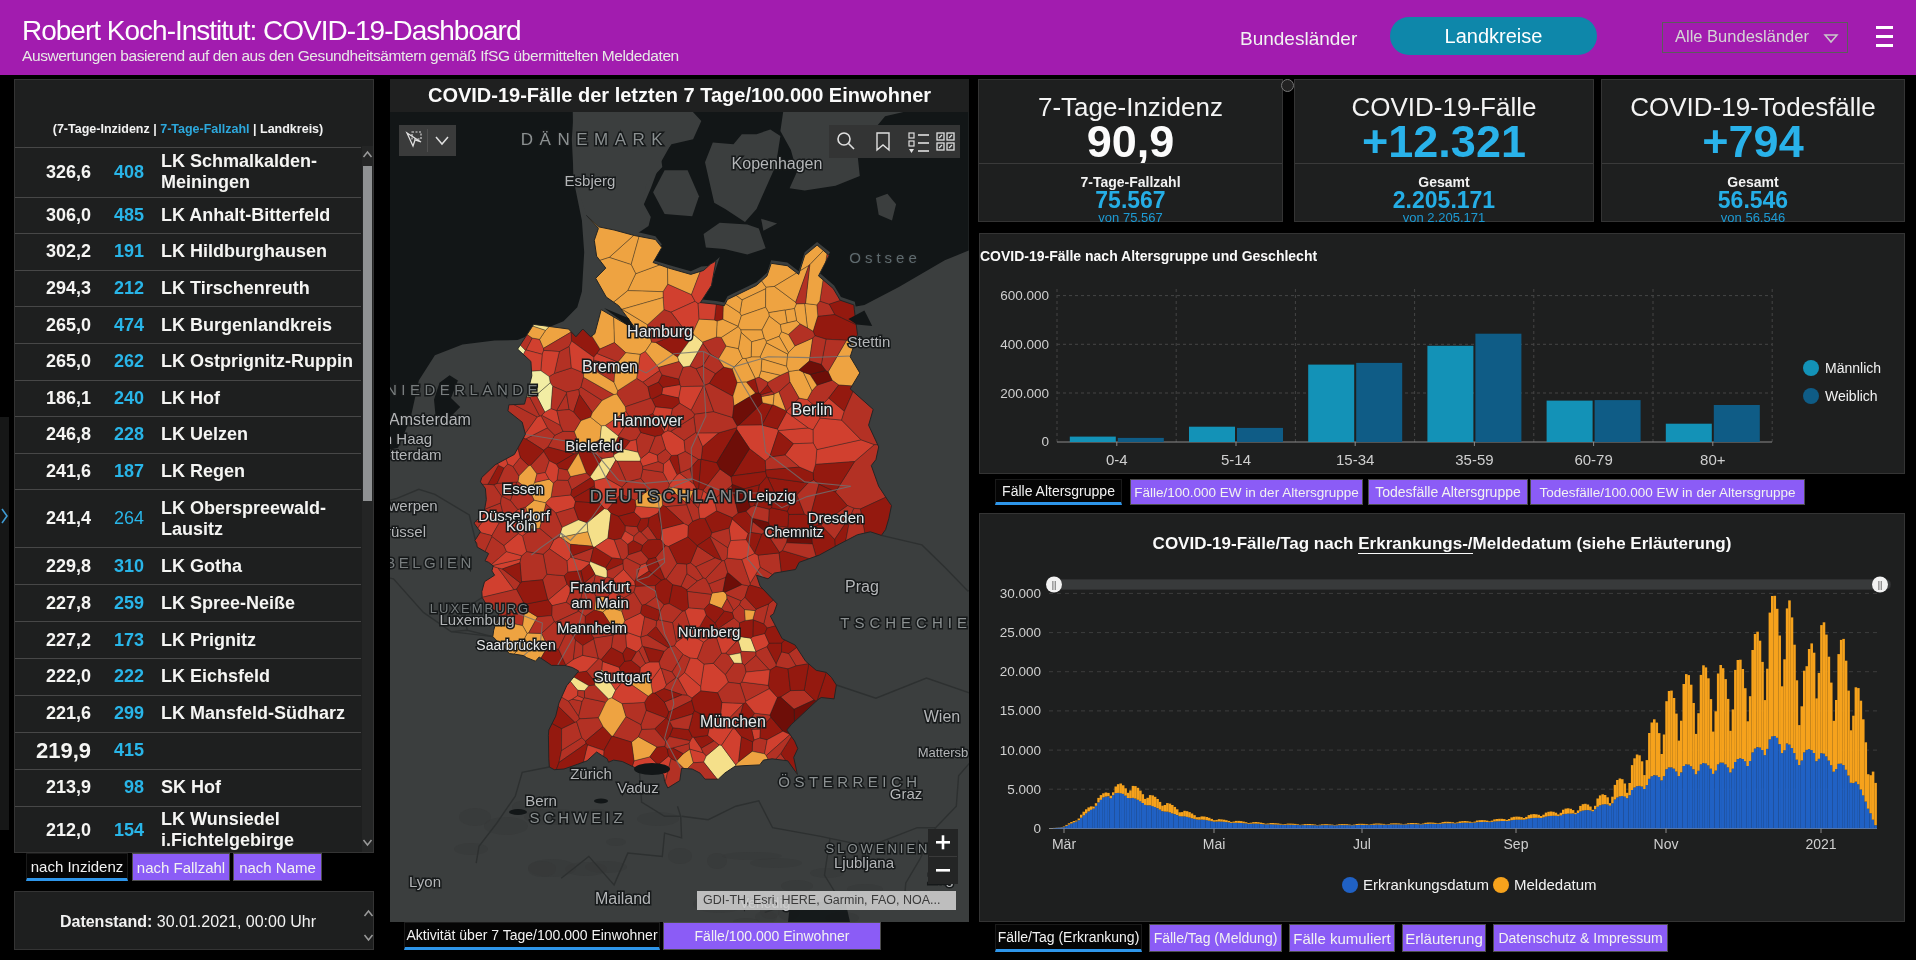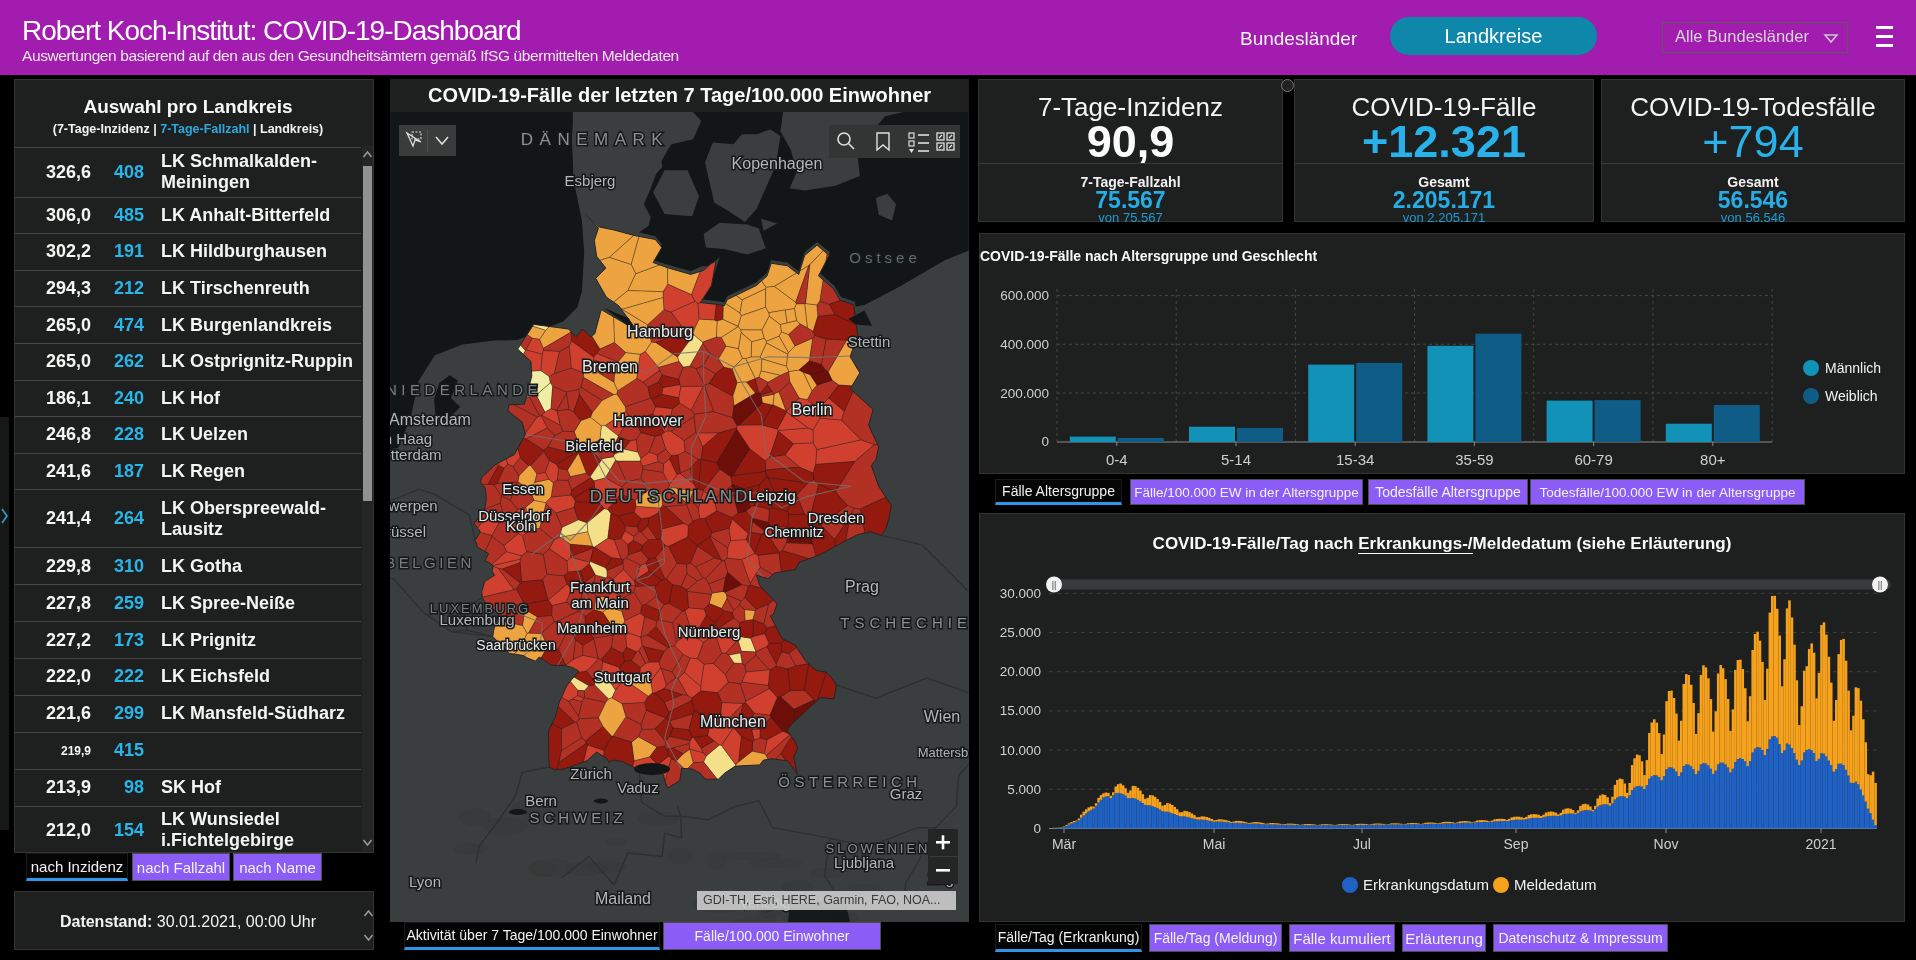--- a/index.html
+++ b/index.html
@@ -24,21 +24,20 @@
   <div class="abs" style="left:1876px;top:35px;width:17px;height:3px;background:#fff"></div>
   <div class="abs" style="left:1876px;top:44px;width:17px;height:3px;background:#fff"></div>
 </div>
 
 <div class="abs" style="left:0;top:417px;width:9px;height:413px;background:#161717"></div>
 <svg class="abs" style="left:0;top:507px" width="9" height="18">
     <path d="M2 2 L7 9 L2 16" fill="none" stroke="#3f9ad2" stroke-width="1.6"></path>
   </svg>
 
 <div class="panel" style="left:14px;top:79px;width:360px;height:774px;overflow:hidden">
-  <div class="abs" style="left:0;top:16px;width:346px;text-align:center;font-size:19px;font-weight:700;color:#f7f7f5">Auswahl pro Landkreis</div>
   <div class="abs" style="left:0;top:42px;width:346px;text-align:center;font-size:12.5px;font-weight:700;color:#f2f2f2">(7-Tage-Inzidenz | <span style="color:#2da8dc">7-Tage-Fallzahl</span> | Landkreis)</div>
   <div style="position:absolute;left:0;top:66.5px;width:346px;height:50.0px;border-top:1px solid #474747;">
 <div style="position:absolute;left:10px;top:0;width:66px;height:100%;display:flex;align-items:center;justify-content:flex-end;font-size:18px;font-weight:700;color:#f5f5f3">326,6</div>
 <div style="position:absolute;left:80px;top:0;width:49px;height:100%;display:flex;align-items:center;justify-content:flex-end;font-size:18px;font-weight:700;color:#29b5e8">408</div>
 <div style="position:absolute;left:146px;top:0;width:212px;height:100%;display:flex;align-items:center;font-size:18px;font-weight:700;color:#f5f5f3;line-height:21px">LK Schmalkalden-Meiningen</div>
 </div>
 <div style="position:absolute;left:0;top:116.5px;width:346px;height:36.6px;border-top:1px solid #474747;">
 <div style="position:absolute;left:10px;top:0;width:66px;height:100%;display:flex;align-items:center;justify-content:flex-end;font-size:18px;font-weight:700;color:#f5f5f3">306,0</div>
 <div style="position:absolute;left:80px;top:0;width:49px;height:100%;display:flex;align-items:center;justify-content:flex-end;font-size:18px;font-weight:700;color:#29b5e8">485</div>
 <div style="position:absolute;left:146px;top:0;width:212px;height:100%;display:flex;align-items:center;font-size:18px;font-weight:700;color:#f5f5f3;line-height:21px">LK Anhalt-Bitterfeld</div>
@@ -73,21 +72,21 @@
 <div style="position:absolute;left:80px;top:0;width:49px;height:100%;display:flex;align-items:center;justify-content:flex-end;font-size:18px;font-weight:700;color:#29b5e8">228</div>
 <div style="position:absolute;left:146px;top:0;width:212px;height:100%;display:flex;align-items:center;font-size:18px;font-weight:700;color:#f5f5f3;line-height:21px">LK Uelzen</div>
 </div>
 <div style="position:absolute;left:0;top:372.7px;width:346px;height:36.6px;border-top:1px solid #474747;">
 <div style="position:absolute;left:10px;top:0;width:66px;height:100%;display:flex;align-items:center;justify-content:flex-end;font-size:18px;font-weight:700;color:#f5f5f3">241,6</div>
 <div style="position:absolute;left:80px;top:0;width:49px;height:100%;display:flex;align-items:center;justify-content:flex-end;font-size:18px;font-weight:700;color:#29b5e8">187</div>
 <div style="position:absolute;left:146px;top:0;width:212px;height:100%;display:flex;align-items:center;font-size:18px;font-weight:700;color:#f5f5f3;line-height:21px">LK Regen</div>
 </div>
 <div style="position:absolute;left:0;top:409.3px;width:346px;height:58.0px;border-top:1px solid #474747;">
 <div style="position:absolute;left:10px;top:0;width:66px;height:100%;display:flex;align-items:center;justify-content:flex-end;font-size:18px;font-weight:700;color:#f5f5f3">241,4</div>
-<div style="position:absolute;left:80px;top:0;width:49px;height:100%;display:flex;align-items:center;justify-content:flex-end;font-size:18px;font-weight:700;color:#29b5e8">264</div>
+<div style="position:absolute;left:80px;top:0;width:49px;height:100%;display:flex;align-items:center;justify-content:flex-end;font-size:18px;font-weight:400;color:#29b5e8">264</div>
 <div style="position:absolute;left:146px;top:0;width:212px;height:100%;display:flex;align-items:center;font-size:18px;font-weight:700;color:#f5f5f3;line-height:21px">LK Oberspreewald-Lausitz</div>
 </div>
 <div style="position:absolute;left:0;top:467.3px;width:346px;height:36.9px;border-top:1px solid #474747;">
 <div style="position:absolute;left:10px;top:0;width:66px;height:100%;display:flex;align-items:center;justify-content:flex-end;font-size:18px;font-weight:700;color:#f5f5f3">229,8</div>
 <div style="position:absolute;left:80px;top:0;width:49px;height:100%;display:flex;align-items:center;justify-content:flex-end;font-size:18px;font-weight:700;color:#29b5e8">310</div>
 <div style="position:absolute;left:146px;top:0;width:212px;height:100%;display:flex;align-items:center;font-size:18px;font-weight:700;color:#f5f5f3;line-height:21px">LK Gotha</div>
 </div>
 <div style="position:absolute;left:0;top:504.2px;width:346px;height:36.9px;border-top:1px solid #474747;">
 <div style="position:absolute;left:10px;top:0;width:66px;height:100%;display:flex;align-items:center;justify-content:flex-end;font-size:18px;font-weight:700;color:#f5f5f3">227,8</div>
 <div style="position:absolute;left:80px;top:0;width:49px;height:100%;display:flex;align-items:center;justify-content:flex-end;font-size:18px;font-weight:700;color:#29b5e8">259</div>
@@ -102,21 +101,21 @@
 <div style="position:absolute;left:10px;top:0;width:66px;height:100%;display:flex;align-items:center;justify-content:flex-end;font-size:18px;font-weight:700;color:#f5f5f3">222,0</div>
 <div style="position:absolute;left:80px;top:0;width:49px;height:100%;display:flex;align-items:center;justify-content:flex-end;font-size:18px;font-weight:700;color:#29b5e8">222</div>
 <div style="position:absolute;left:146px;top:0;width:212px;height:100%;display:flex;align-items:center;font-size:18px;font-weight:700;color:#f5f5f3;line-height:21px">LK Eichsfeld</div>
 </div>
 <div style="position:absolute;left:0;top:614.9px;width:346px;height:36.9px;border-top:1px solid #474747;">
 <div style="position:absolute;left:10px;top:0;width:66px;height:100%;display:flex;align-items:center;justify-content:flex-end;font-size:18px;font-weight:700;color:#f5f5f3">221,6</div>
 <div style="position:absolute;left:80px;top:0;width:49px;height:100%;display:flex;align-items:center;justify-content:flex-end;font-size:18px;font-weight:700;color:#29b5e8">299</div>
 <div style="position:absolute;left:146px;top:0;width:212px;height:100%;display:flex;align-items:center;font-size:18px;font-weight:700;color:#f5f5f3;line-height:21px">LK Mansfeld-Südharz</div>
 </div>
 <div style="position:absolute;left:0;top:651.8px;width:346px;height:36.9px;border-top:1px solid #474747;">
-<div style="position:absolute;left:10px;top:0;width:66px;height:100%;display:flex;align-items:center;justify-content:flex-end;font-size:12px;font-weight:700;color:#f5f5f3">219,9</div>
+<div style="position:absolute;left:10px;top:0;width:66px;height:100%;display:flex;align-items:center;justify-content:flex-end;font-size:22px;font-weight:700;color:#f5f5f3">219,9</div>
 <div style="position:absolute;left:80px;top:0;width:49px;height:100%;display:flex;align-items:center;justify-content:flex-end;font-size:18px;font-weight:700;color:#29b5e8">415</div>
 </div>
 <div style="position:absolute;left:0;top:688.7px;width:346px;height:36.9px;border-top:1px solid #474747;">
 <div style="position:absolute;left:10px;top:0;width:66px;height:100%;display:flex;align-items:center;justify-content:flex-end;font-size:18px;font-weight:700;color:#f5f5f3">213,9</div>
 <div style="position:absolute;left:80px;top:0;width:49px;height:100%;display:flex;align-items:center;justify-content:flex-end;font-size:18px;font-weight:700;color:#29b5e8">98</div>
 <div style="position:absolute;left:146px;top:0;width:212px;height:100%;display:flex;align-items:center;font-size:18px;font-weight:700;color:#f5f5f3;line-height:21px">SK Hof</div>
 </div>
 <div style="position:absolute;left:0;top:725.6px;width:346px;height:48.4px;border-top:1px solid #474747;padding-left:6px;">
 <div style="position:absolute;left:10px;top:0;width:66px;height:100%;display:flex;align-items:center;justify-content:flex-end;font-size:18px;font-weight:700;color:#f5f5f3">212,0</div>
 <div style="position:absolute;left:80px;top:0;width:49px;height:100%;display:flex;align-items:center;justify-content:flex-end;font-size:18px;font-weight:700;color:#29b5e8">154</div>
@@ -838,21 +837,21 @@
 <div class="panel" style="left:1294px;top:79px;width:300px;height:143px">
   <div class="abs" style="left:0;top:12px;width:298px;text-align:center;font-size:26px;color:#f4f4f4">COVID-19-Fälle</div>
   <div class="abs" style="left:0;top:36px;width:298px;text-align:center;font-size:45px;font-weight:700;color:#29b2ea">+12.321</div>
   <div class="abs" style="left:0;top:83px;width:298px;border-top:1px solid #3a3a3a"></div>
   <div class="abs" style="left:0;top:94px;width:298px;text-align:center;font-size:14px;font-weight:700;color:#f2f2f2">Gesamt</div>
   <div class="abs" style="left:0;top:107px;width:298px;text-align:center;font-size:23px;font-weight:700;color:#25aee6">2.205.171</div>
   <div class="abs" style="left:0;top:130px;width:298px;text-align:center;font-size:13px;color:#1d9bd4">von 2.205.171</div>
 </div>
 <div class="panel" style="left:1601px;top:79px;width:304px;height:143px">
   <div class="abs" style="left:0;top:12px;width:302px;text-align:center;font-size:26px;color:#f4f4f4">COVID-19-Todesfälle</div>
-  <div class="abs" style="left:0;top:36px;width:302px;text-align:center;font-size:45px;font-weight:400;color:#29b2ea">+794</div>
+  <div class="abs" style="left:0;top:36px;width:302px;text-align:center;font-size:45px;font-weight:700;color:#29b2ea">+794</div>
   <div class="abs" style="left:0;top:83px;width:302px;border-top:1px solid #3a3a3a"></div>
   <div class="abs" style="left:0;top:94px;width:302px;text-align:center;font-size:14px;font-weight:700;color:#f2f2f2">Gesamt</div>
   <div class="abs" style="left:0;top:107px;width:302px;text-align:center;font-size:23px;font-weight:700;color:#25aee6">56.546</div>
   <div class="abs" style="left:0;top:130px;width:302px;text-align:center;font-size:13px;color:#1d9bd4">von 56.546</div>
 </div>
 
 <div class="panel" style="left:979px;top:233px;width:926px;height:241px">
   <div class="abs" style="left:0;top:14px;width:924px;font-size:14px;font-weight:700;color:#fafafa">COVID-19-Fälle nach Altersgruppe und Geschlecht</div>
   <div class="abs" style="left:0;top:0"><svg width="926" height="241" viewBox="0 0 926 241" font-family="Liberation Sans, sans-serif">
         <text x="69" y="66.1" text-anchor="end" font-size="13.5" fill="#cfcfcf">600.000</text>

